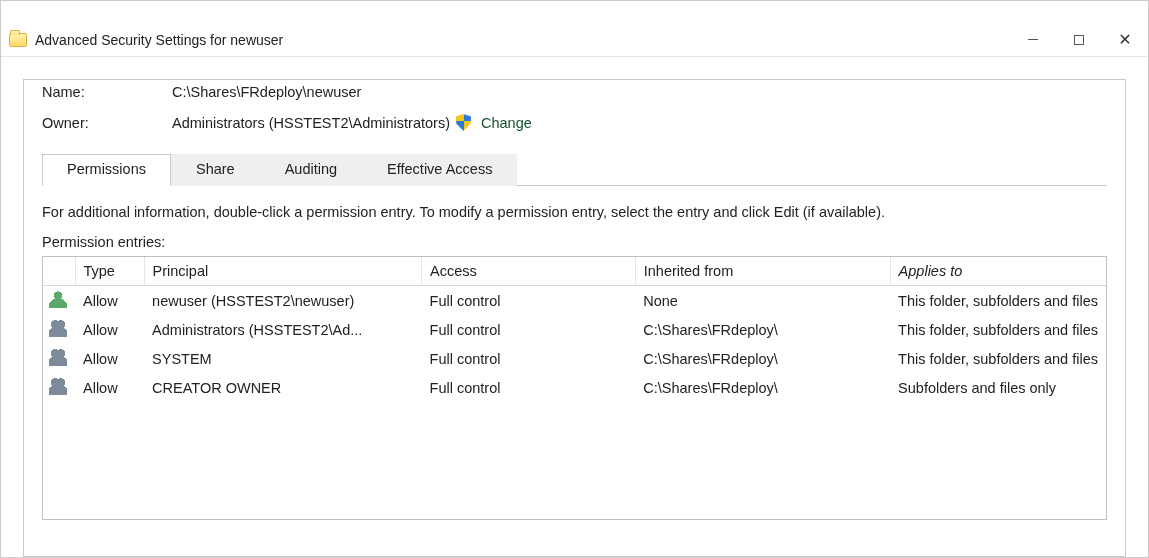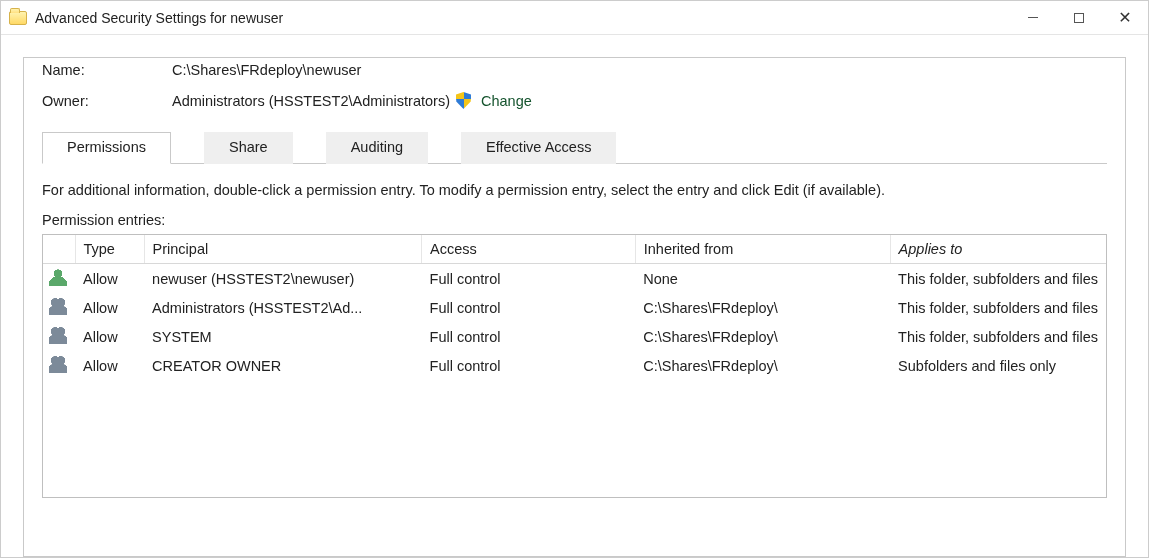--- a/index.html
+++ b/index.html
@@ -18,20 +18,21 @@
     position: relative;
     display: flex;
     flex-direction: column;
   }
   .titlebar {
     height: 34px;
     display: flex;
     align-items: center;
     padding-left: 8px;
     border-bottom: 1px solid #e5e5e5;
+    margin-top: 22px;
   }
   .titlebar .title {
     margin-left: 8px;
     font-size: 14px;
   }
   .titlebar .spacer { flex: 1; }
   .titlebar .win-btn {
     width: 46px; height: 34px;
     display: flex; align-items: center; justify-content: center;
     color: #333;
@@ -100,21 +101,20 @@
       #f5c518 90deg 180deg,
       #2e7bd6 180deg 270deg,
       #f5c518 270deg 360deg);
     clip-path: polygon(50% 0, 100% 15%, 100% 55%, 50% 100%, 0 55%, 0 15%);
   }
 
   .tabs {
     display: flex;
     margin-top: 8px;
     border-bottom: 1px solid #c9c9c9;
-    gap: 33px;
   }
   .tab {
     padding: 6px 24px 8px 24px;
     border: 1px solid transparent;
     border-bottom: none;
     position: relative;
     top: 1px;
     background: #efefef;
     color: #222;
     font-size: 14.5px;

